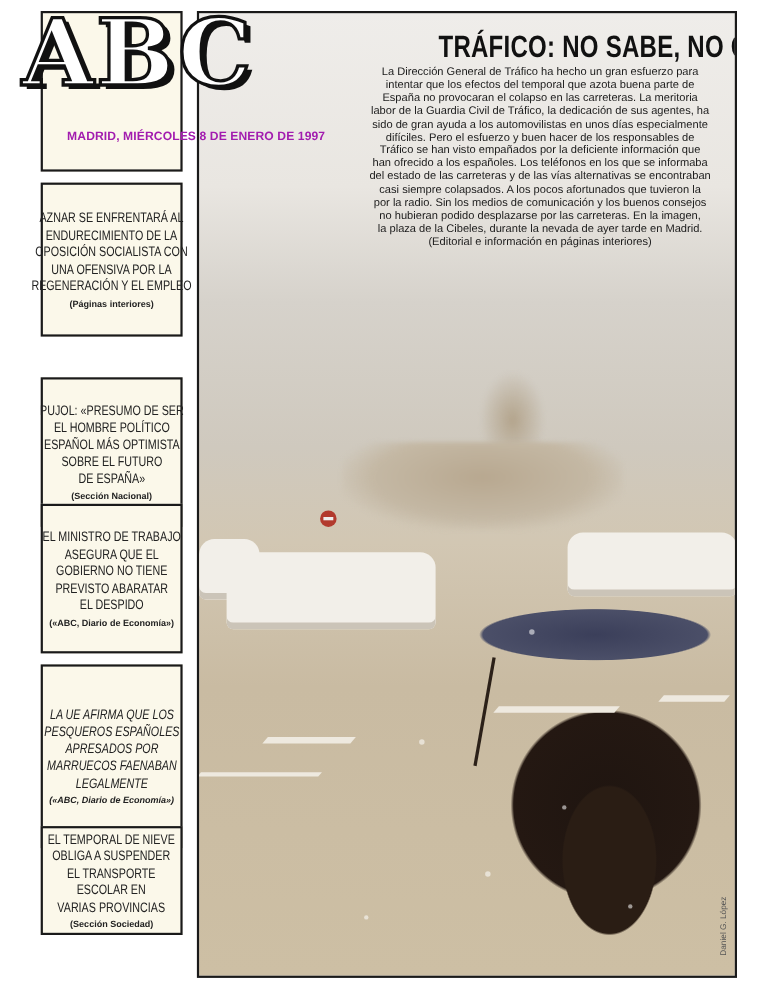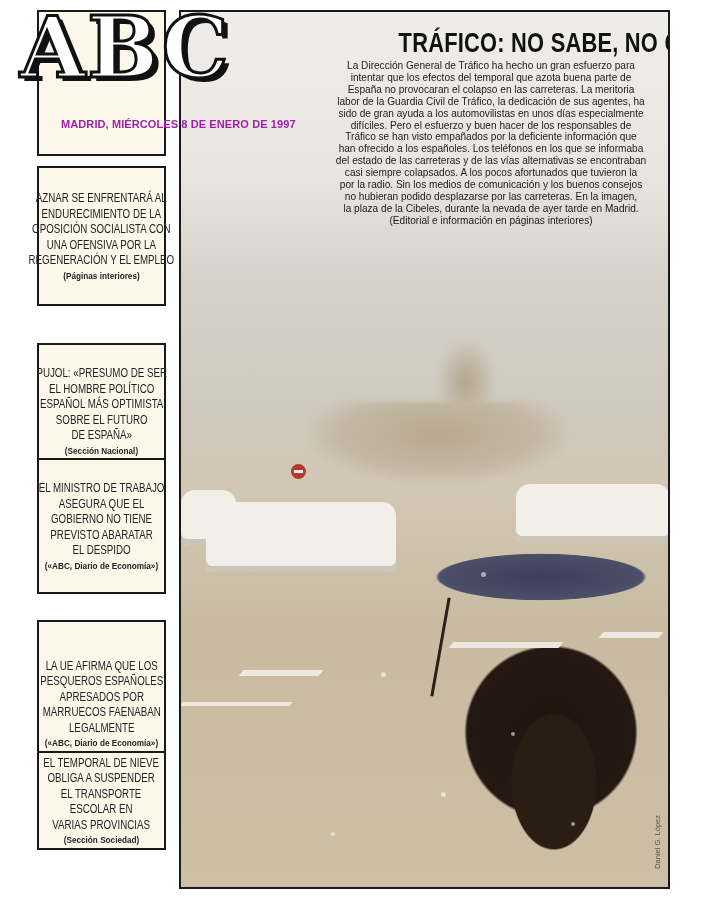--- a/index.html
+++ b/index.html
@@ -61,21 +61,21 @@
   <div class="headline">
     <div>EL MINISTRO DE TRABAJO</div>
       <div>ASEGURA QUE EL</div>
       <div>GOBIERNO NO TIENE</div>
       <div>PREVISTO ABARATAR</div>
       <div>EL DESPIDO</div>
   </div>
   <div class="section">(«ABC, Diario de Economía»)</div>
 </div>
 
-<div class="sidebox" style="top:620px;height:167px;">
+<div class="sidebox" style="top:604px;height:167px;font-style:italic;">
   <div class="headline">
     <div>LA UE AFIRMA QUE LOS</div>
       <div>PESQUEROS ESPAÑOLES</div>
       <div>APRESADOS POR</div>
       <div>MARRUECOS FAENABAN</div>
       <div>LEGALMENTE</div>
   </div>
   <div class="section">(«ABC, Diario de Economía»)</div>
 </div>
 

